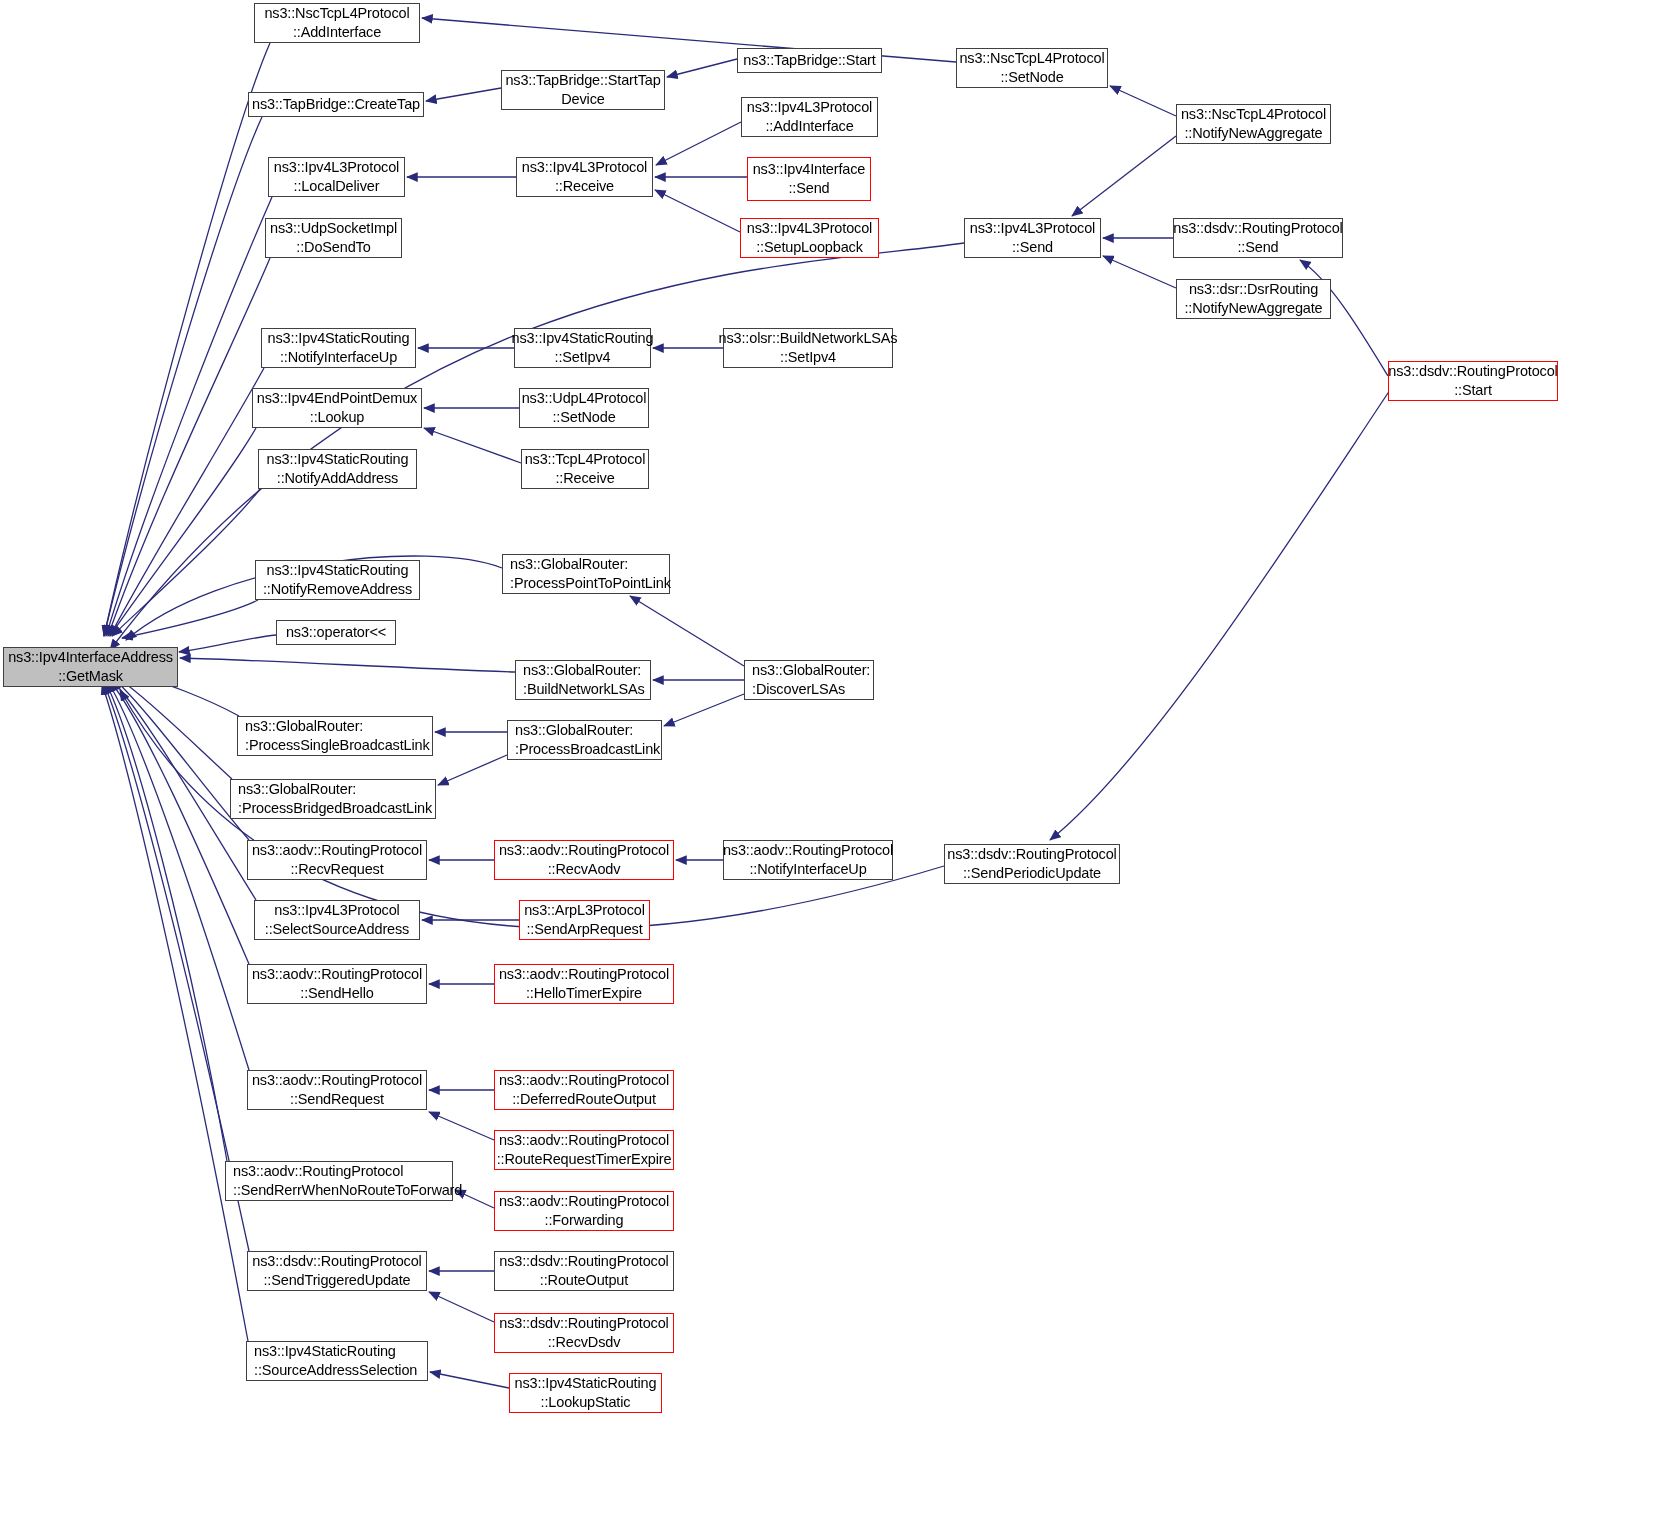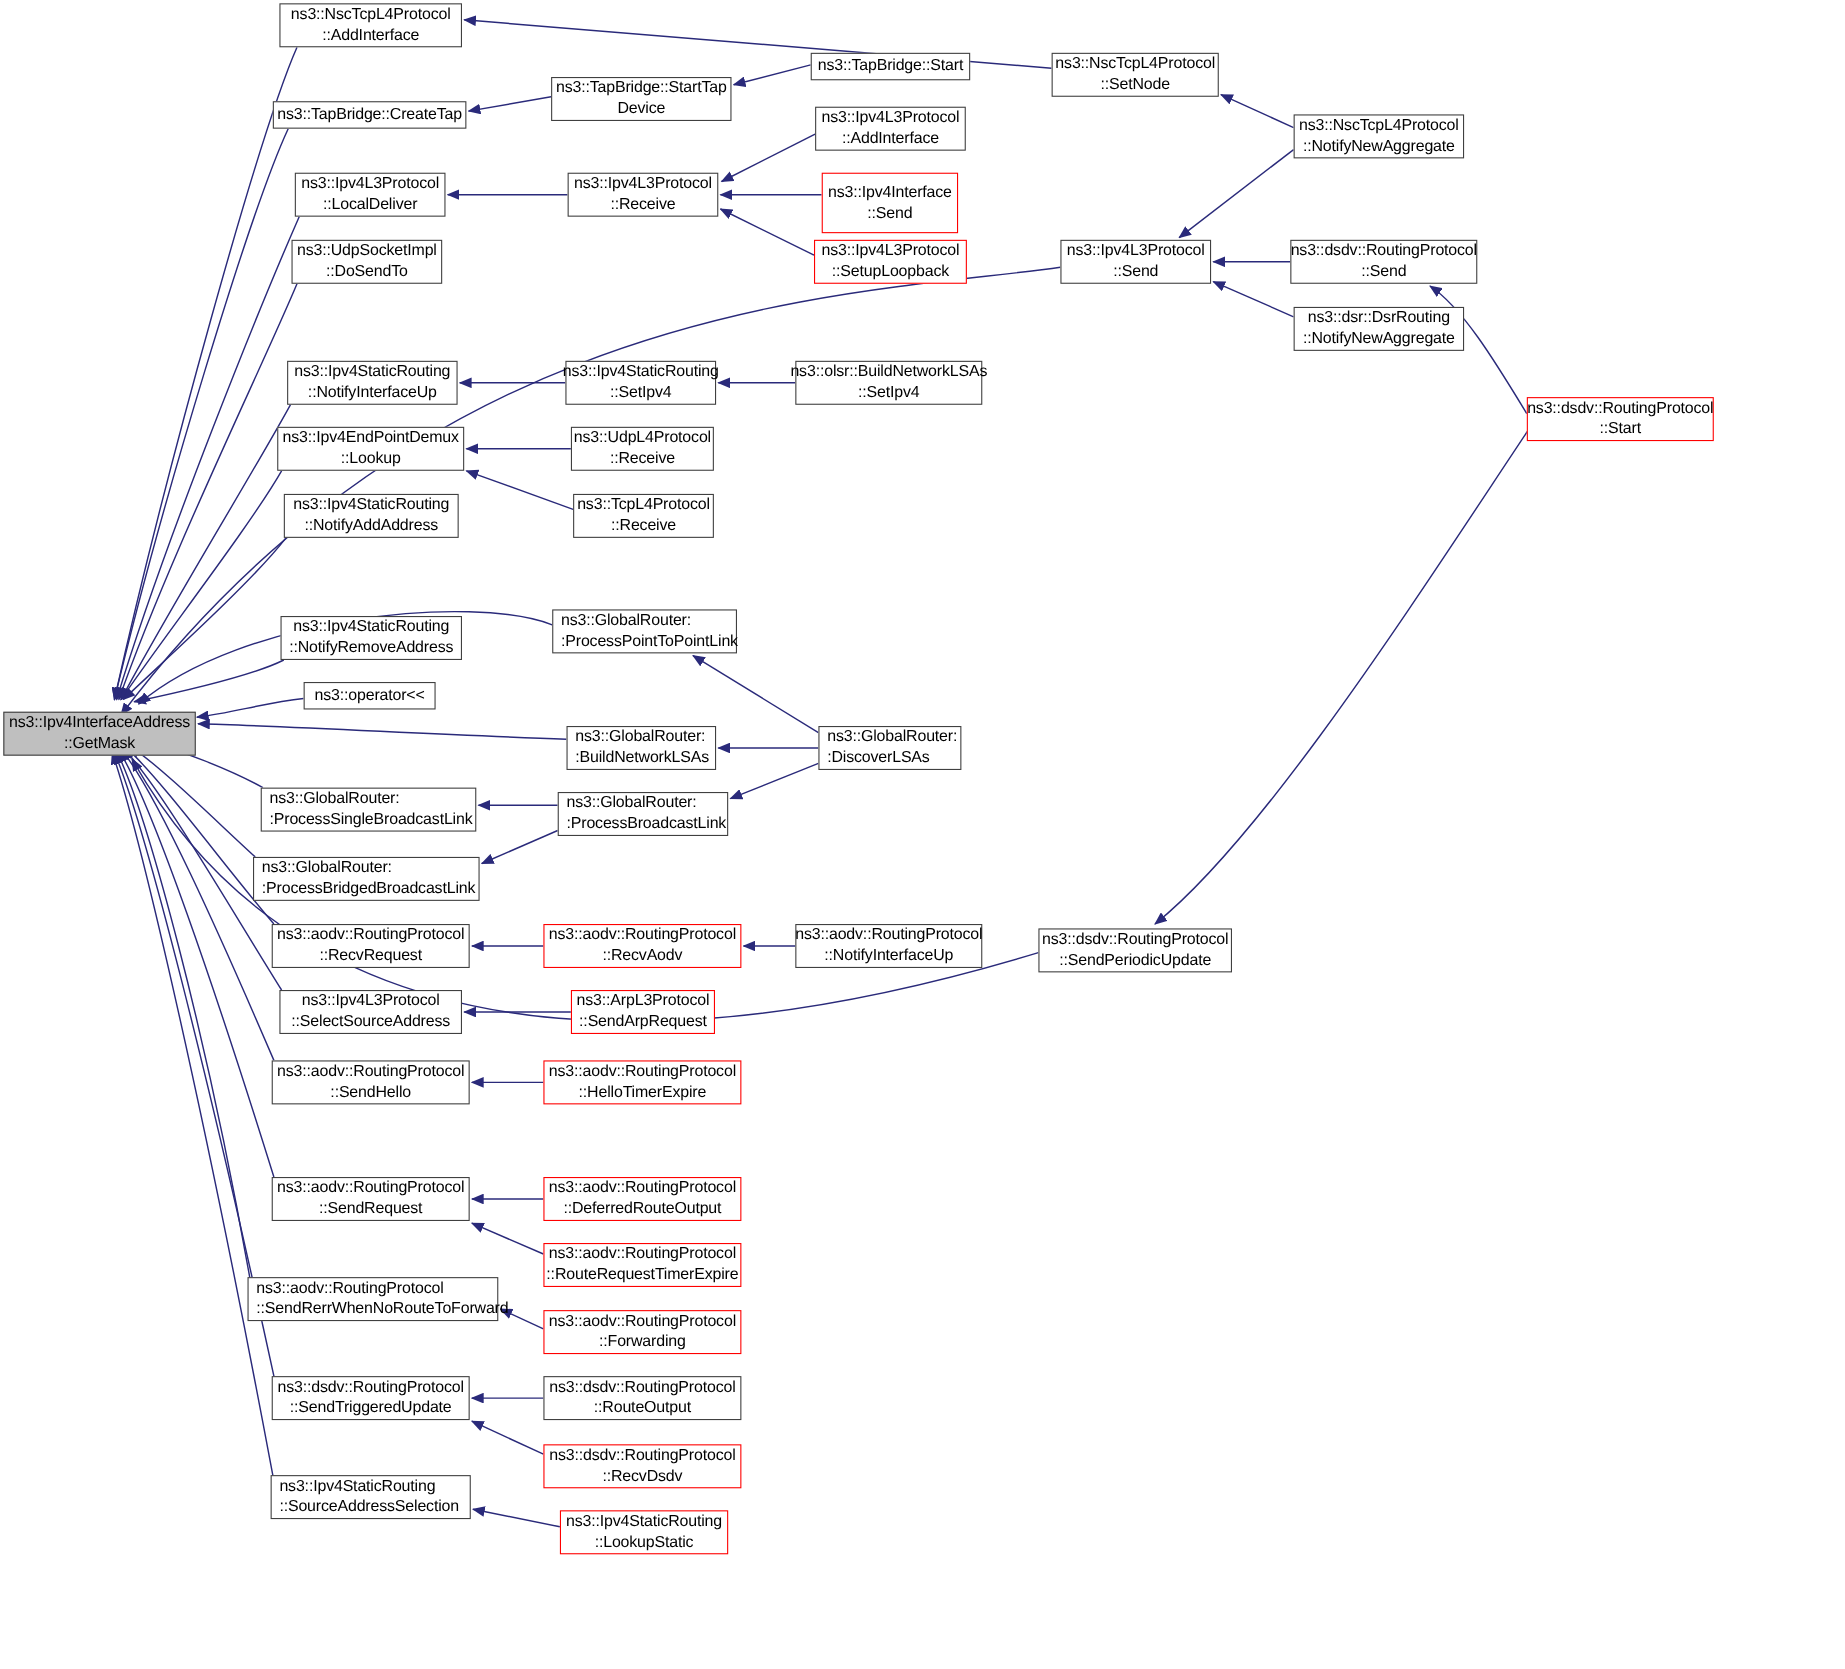--- a/index.html
+++ b/index.html
@@ -137,32 +137,32 @@
 ::SendTriggeredUpdate</div>
       <div class="node leftal" style="left: 246px; top: 1341px; width: 182px; height: 40px;">ns3::Ipv4StaticRouting
 ::SourceAddressSelection</div>
       <div class="node" style="left: 501px; top: 70px; width: 164px; height: 40px;">ns3::TapBridge::StartTap
 Device</div>
       <div class="node" style="left: 516px; top: 157px; width: 137px; height: 40px;">ns3::Ipv4L3Protocol
 ::Receive</div>
       <div class="node" style="left: 514px; top: 328px; width: 137px; height: 40px;">ns3::Ipv4StaticRouting
 ::SetIpv4</div>
       <div class="node" style="left: 519px; top: 388px; width: 130px; height: 40px;">ns3::UdpL4Protocol
-::Receive</div>
+::SetNode</div>
       <div class="node" style="left: 521px; top: 449px; width: 128px; height: 40px;">ns3::TcpL4Protocol
 ::Receive</div>
       <div class="node leftal" style="left: 502px; top: 554px; width: 168px; height: 40px;">ns3::GlobalRouter:
 :ProcessPointToPointLink</div>
       <div class="node leftal" style="left: 515px; top: 660px; width: 136px; height: 40px;">ns3::GlobalRouter:
 :BuildNetworkLSAs</div>
       <div class="node leftal" style="left: 507px; top: 720px; width: 155px; height: 40px;">ns3::GlobalRouter:
 :ProcessBroadcastLink</div>
       <div class="node" style="left: 741px; top: 97px; width: 137px; height: 40px;">ns3::Ipv4L3Protocol
 ::AddInterface</div>
-      <div class="node red" style="left: 747px; top: 157px; width: 124px; height: 55px;">ns3::Ipv4Interface
+      <div class="node red" style="left: 747px; top: 157px; width: 124px; height: 44px;">ns3::Ipv4Interface
 ::Send</div>
       <div class="node red" style="left: 740px; top: 218px; width: 139px; height: 40px;">ns3::Ipv4L3Protocol
 ::SetupLoopback</div>
       <div class="node" style="left: 737px; top: 48px; width: 145px; height: 25px;">ns3::TapBridge::Start</div>
       <div class="node" style="left: 723px; top: 328px; width: 170px; height: 40px;">ns3::olsr::BuildNetworkLSAs
 ::SetIpv4</div>
       <div class="node leftal" style="left: 744px; top: 660px; width: 130px; height: 40px;">ns3::GlobalRouter:
 :DiscoverLSAs</div>
       <div class="node red" style="left: 494px; top: 840px; width: 180px; height: 40px;">ns3::aodv::RoutingProtocol
 ::RecvAodv</div>

